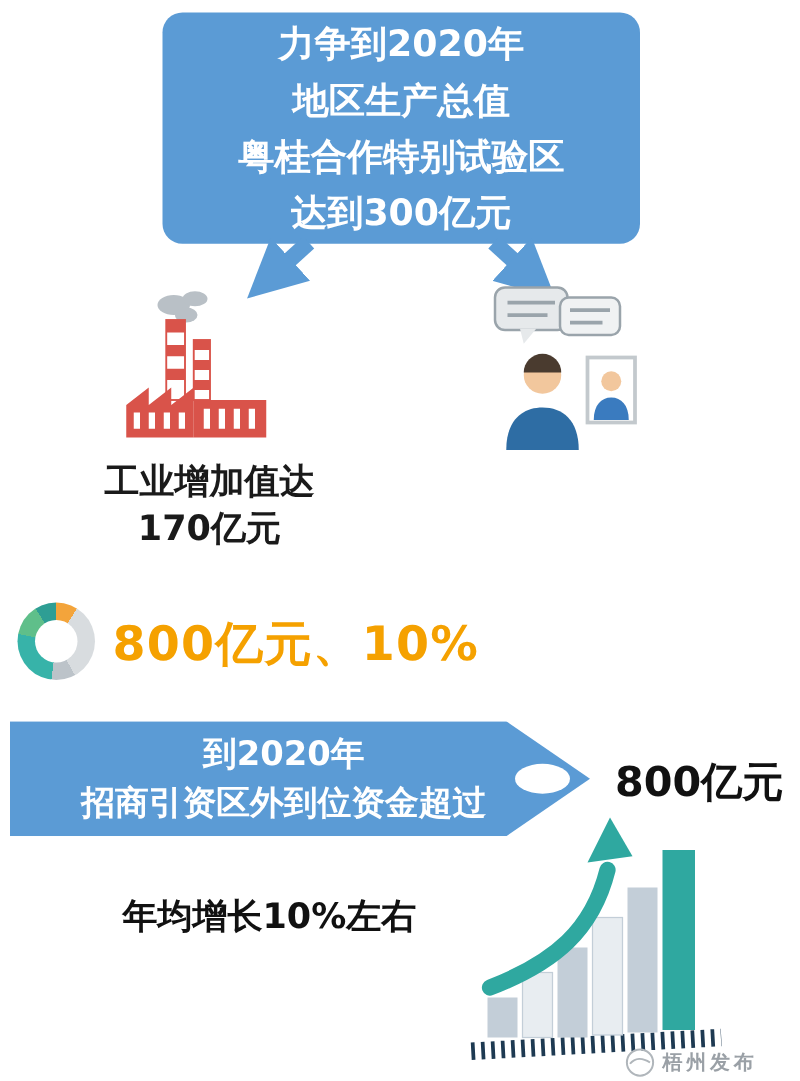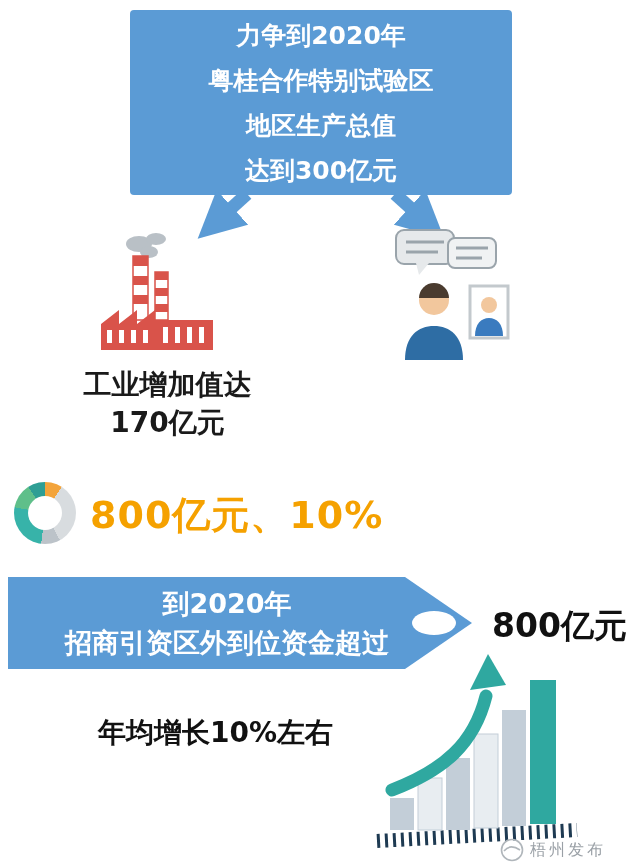--- a/index.html
+++ b/index.html
@@ -12,23 +12,23 @@
     overflow: hidden;
     font-family: "DejaVu Sans", "Liberation Sans", sans-serif;
   }
 
   
   .header-box {
     position: absolute;
     left: 130px; top: 10px;
     width: 382px; height: 185px;
     background: #5b9bd5;
-    border-radius: 4px;
+    border-radius: 16px;
     color: #ffffff;
-    font-size: 25px;
+    font-size: 29px;
     font-weight: 700;
     text-align: center;
     display: flex;
     flex-direction: column;
     justify-content: center;
     line-height: 45px;
   }
 
   .split-arrows {
     position: absolute;
@@ -127,31 +127,31 @@
 
   
   .watermark {
     position: absolute;
     left: 500px; top: 838px;
     display: flex;
     align-items: center;
     color: #9aa0a6;
   }
   .watermark-logo { width: 24px; height: 24px; margin-right: 6px; }
-  .watermark-text { font-size: 16px; letter-spacing: 3px; }
+  .watermark-text { font-size: 16px; letter-spacing: 3px; font-weight: bold; }
 </style>
 </head>
 <body>
 
 <div class="canvas">
 
   <div class="header-box">
     <div>力争到2020年</div>
+    <div>地区生产总值</div>
     <div>粤桂合作特别试验区</div>
-    <div>地区生产总值</div>
     <div>达到300亿元</div>
   </div>
 
   <svg class="split-arrows" viewBox="0 0 640 52">
     <defs>
       <marker id="ah" markerWidth="3.6" markerHeight="3.6" refX="1.8" refY="1.8" orient="auto">
         <path d="M0,0 L3.6,1.8 L0,3.6 z" fill="#5b9bd5"></path>
       </marker>
     </defs>
     <line x1="247" y1="3" x2="215" y2="32" stroke="#5b9bd5" stroke-width="13" marker-end="url(#ah)"></line>

